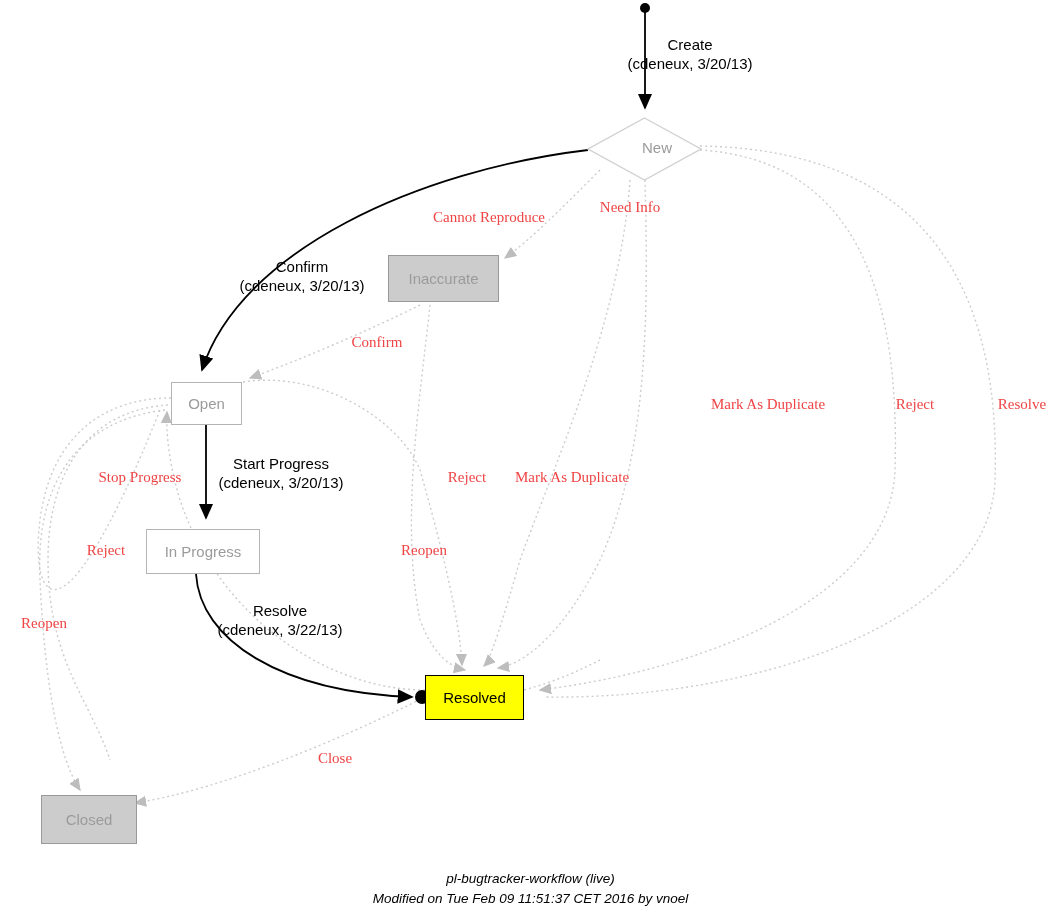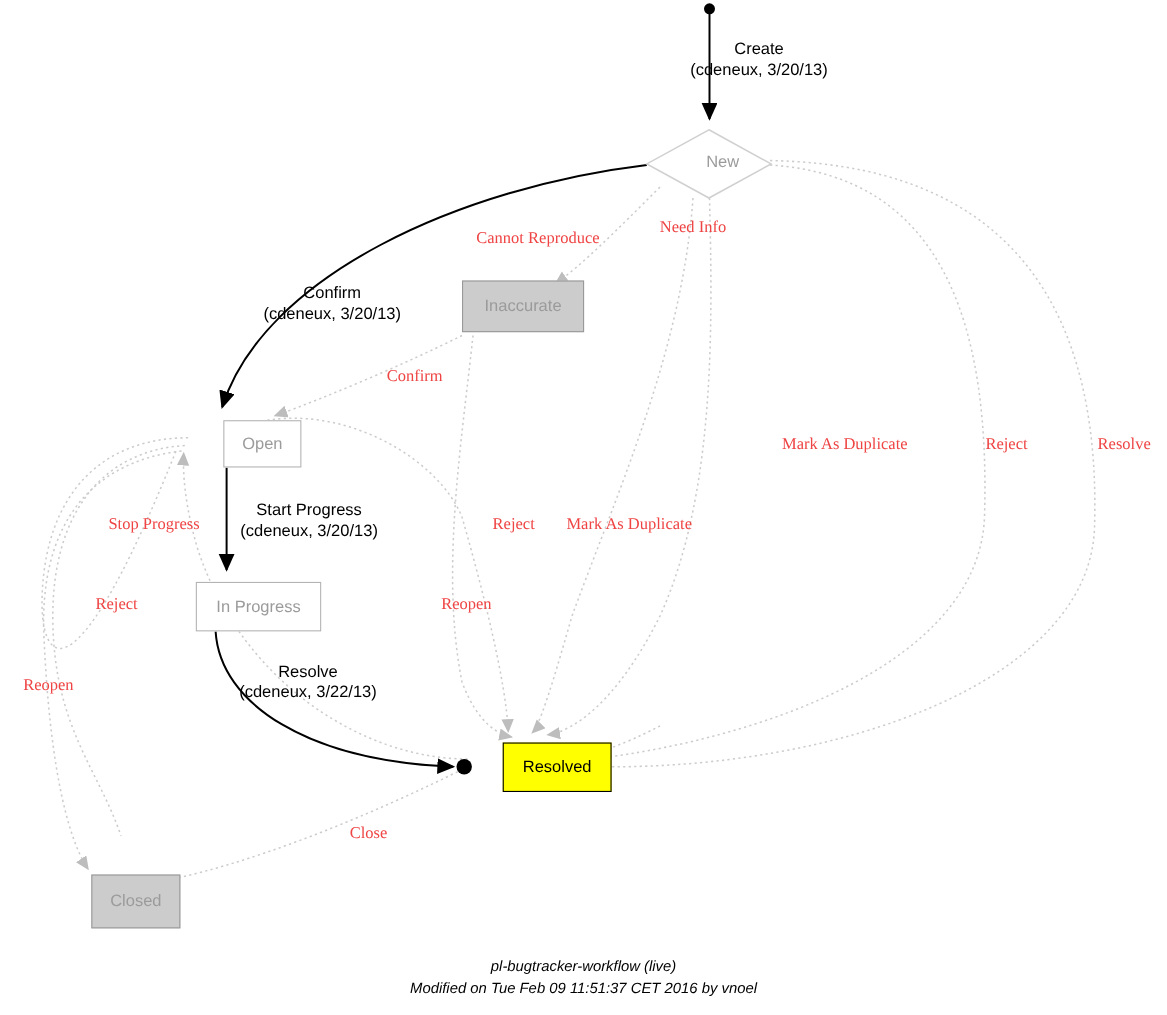--- a/index.html
+++ b/index.html
@@ -25,21 +25,20 @@
     height: 923px;
   }
   .node {
     position: absolute;
     box-sizing: border-box;
     display: flex;
     align-items: center;
     justify-content: center;
     font-size: 15px;
     white-space: nowrap;
-    margin-left: 32px;
   }
   .node-rect {
     border: 1px solid #000000;
     background: #ffffff;
   }
   .node-rect.dim {
     border-color: #b4b4b4;
     color: #9b9b9b;
   }
   .node-rect.greybox {
@@ -151,21 +150,21 @@
   </div>
 
   <div class="node node-rect dim" style="left:146px; top:529px; width:114px; height:45px;">
     <span>In Progress</span>
   </div>
 
   <div class="node node-rect active" style="left:425px; top:675px; width:99px; height:45px;">
     <span>Resolved</span>
   </div>
 
-  <div class="node node-rect greybox" style="left:51px; top:795px; width:81px; height:49px;">
+  <div class="node node-rect greybox" style="left:41px; top:795px; width:96px; height:49px;">
     <span>Closed</span>
   </div>
 
   <div class="edge-label" style="left:645px; top:36px; transform:translateX(-50%);margin-left:45px;">
     <div>Create</div>
     <div>(cdeneux, 3/20/13)</div>
   </div>
 
   <div class="edge-label dim" style="left:489px; top:208px; transform:translateX(-50%);">Cannot Reproduce</div>
 

